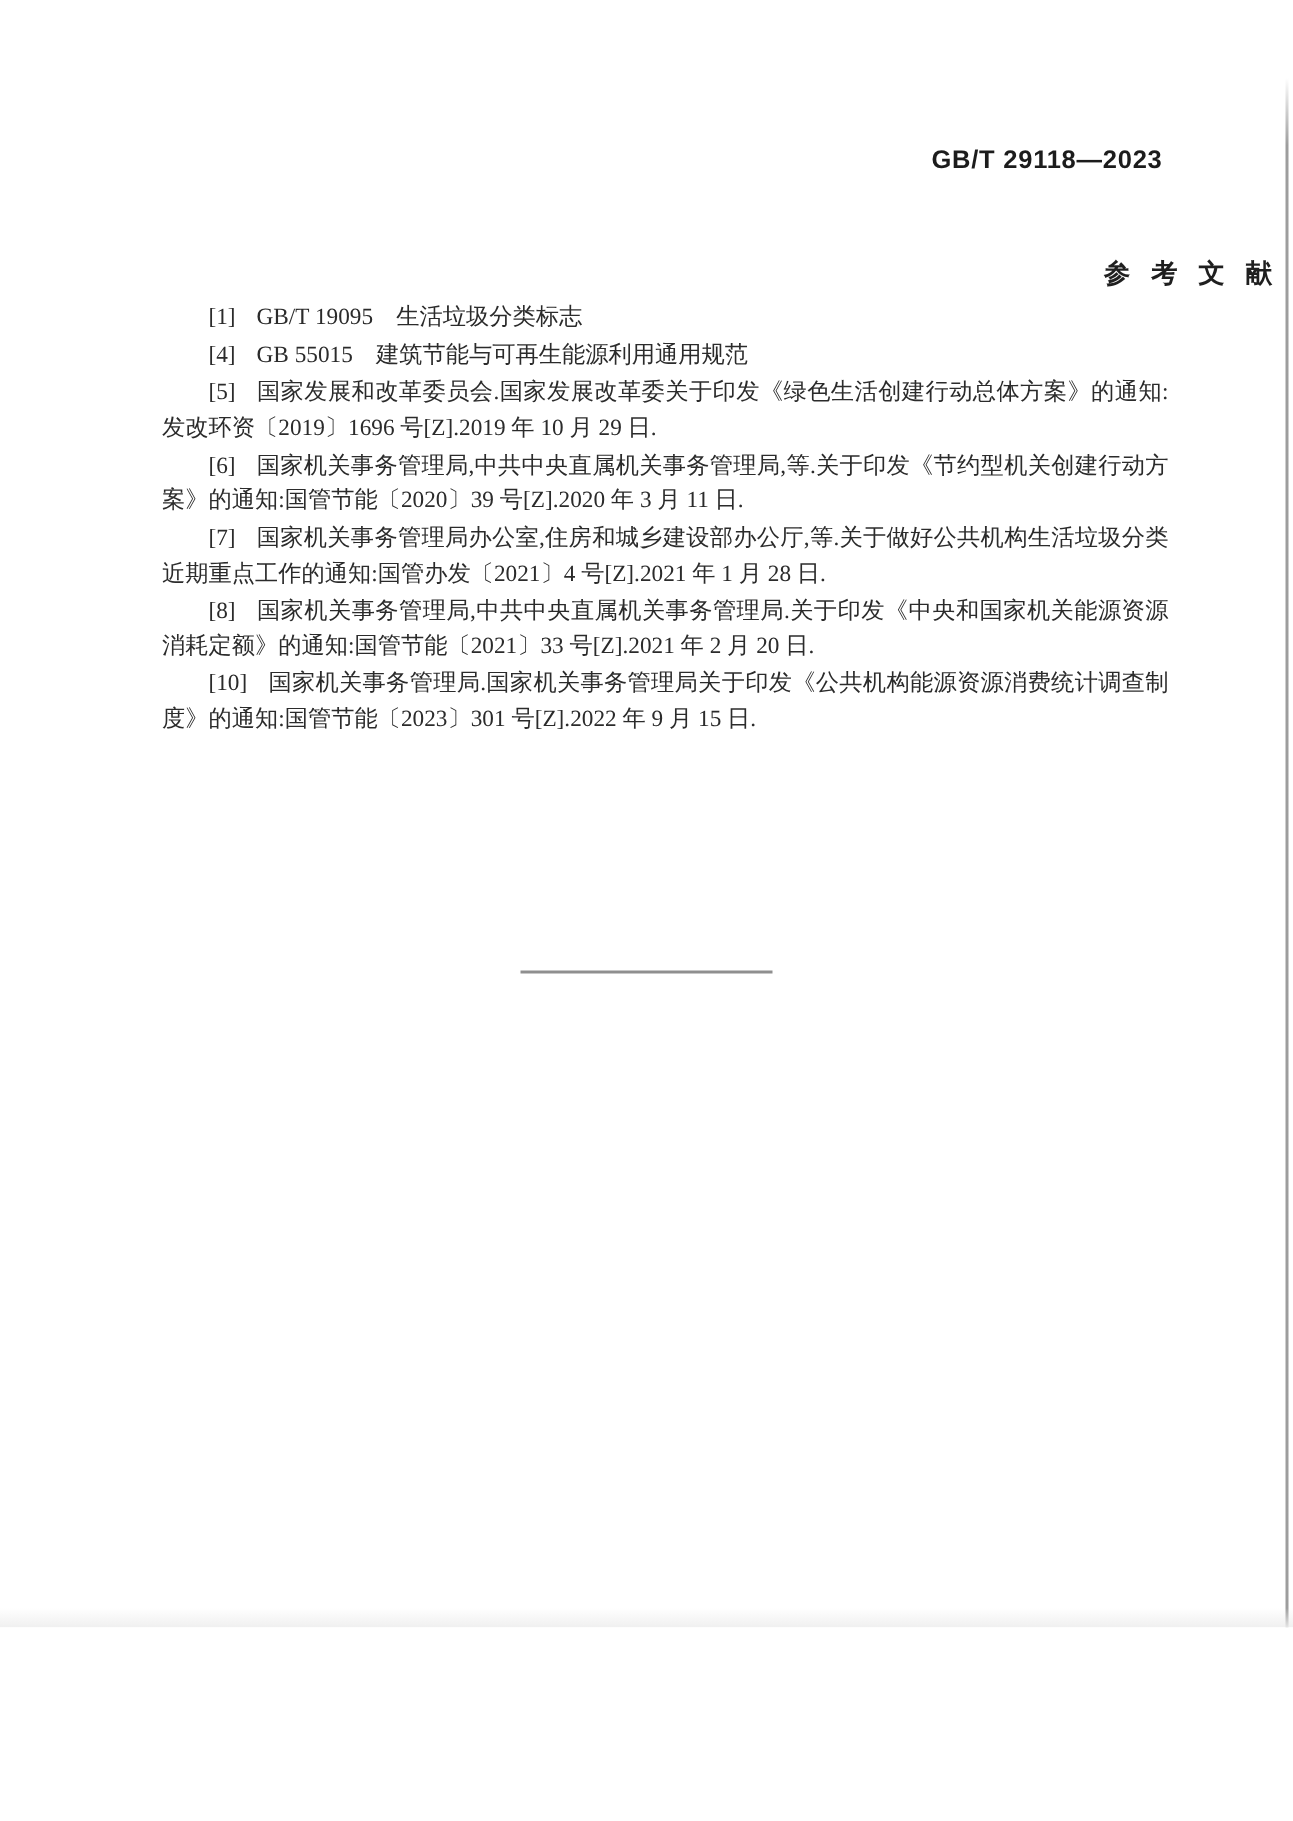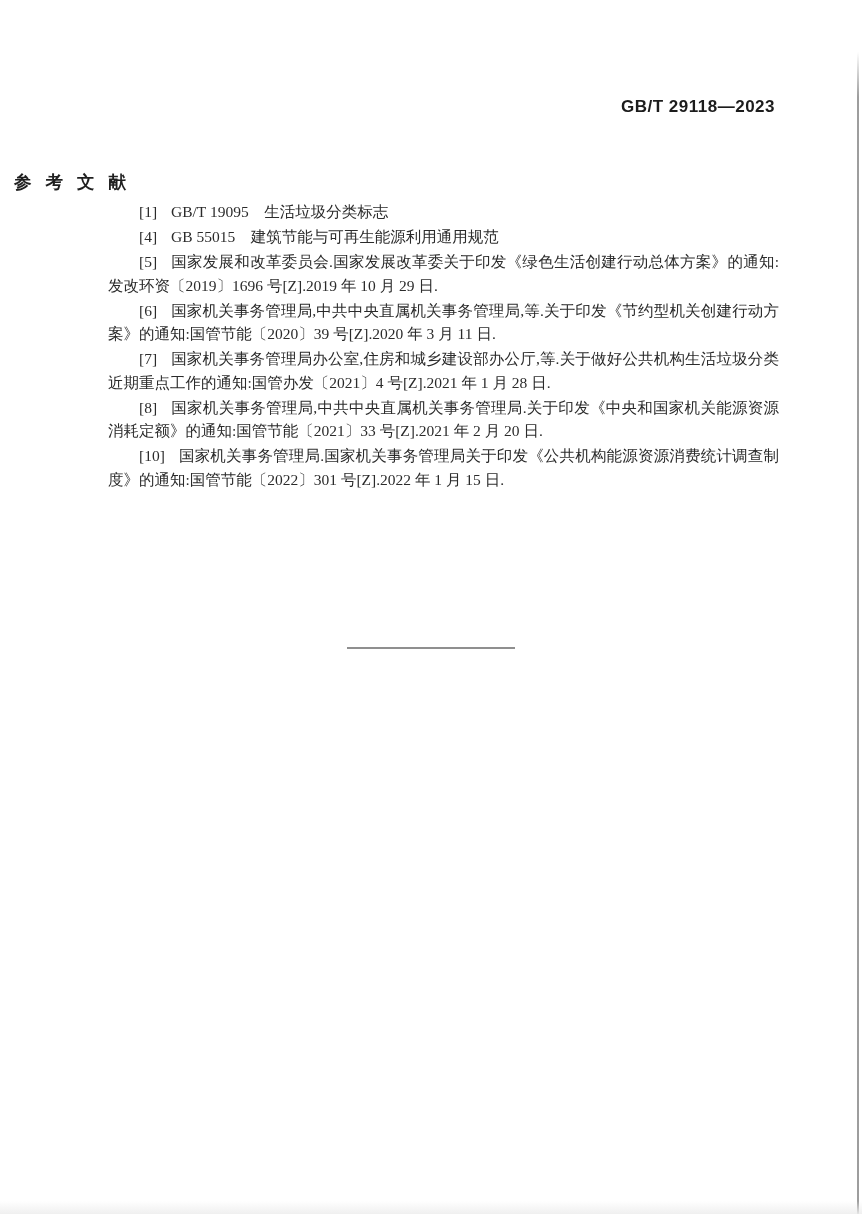--- a/index.html
+++ b/index.html
@@ -3,21 +3,21 @@
 <meta charset="utf-8">
 <style>
   html, body {
     margin: 0;
     padding: 0;
     background: #ffffff;
   }
   .page {
     position: relative;
     width: 862px;
-    height: 1214px;
+    height: 1085px;
     background: #ffffff;
     overflow: hidden;
     font-family: "Liberation Serif", "DejaVu Serif", serif;
     color: #2b2b2b;
   }
   
   .page-right-edge {
     position: absolute;
     top: 52px;
     bottom: 0;
@@ -42,21 +42,21 @@
     font-size: 17px;
     letter-spacing: 0.5px;
     color: #1c1c1c;
     white-space: nowrap;
   }
   .section-title {
     position: absolute;
     top: 170px;
     left: 0;
     width: 100%;
-    text-align: left;
+    text-align: right;
     font-family: "Liberation Sans", "DejaVu Sans", sans-serif;
     font-weight: bold;
     font-size: 17.5px;
     letter-spacing: 0.8em;
     text-indent: 0.8em; 
     color: #1f1f1f;
   }
   .references {
     position: absolute;
     top: 200px;
@@ -105,21 +105,21 @@
     <p class="reference-item">
       <span class="reference-label">[6]</span><span>国家机关事务管理局,中共中央直属机关事务管理局,等.关于印发《节约型机关创建行动方案》的通知:国管节能〔2020〕39 号[Z].2020 年 3 月 11 日.</span>
     </p>
     <p class="reference-item">
       <span class="reference-label">[7]</span><span>国家机关事务管理局办公室,住房和城乡建设部办公厅,等.关于做好公共机构生活垃圾分类近期重点工作的通知:国管办发〔2021〕4 号[Z].2021 年 1 月 28 日.</span>
     </p>
     <p class="reference-item">
       <span class="reference-label">[8]</span><span>国家机关事务管理局,中共中央直属机关事务管理局.关于印发《中央和国家机关能源资源消耗定额》的通知:国管节能〔2021〕33 号[Z].2021 年 2 月 20 日.</span>
     </p>
     <p class="reference-item">
-      <span class="reference-label">[10]</span><span>国家机关事务管理局.国家机关事务管理局关于印发《公共机构能源资源消费统计调查制度》的通知:国管节能〔2022〕301 号[Z].2022 年 1 月 15 日.</span>
+      <span class="reference-label">[10]</span><span>国家机关事务管理局.国家机关事务管理局关于印发《公共机构能源资源消费统计调查制度》的通知:国管节能〔2023〕301 号[Z].2022 年 9 月 15 日.</span>
     </p>
   </div>
 
   <div class="end-divider"></div>
 
   <div class="page-right-edge"></div>
   <div class="page-bottom-edge"></div>
 
 </div>
 

